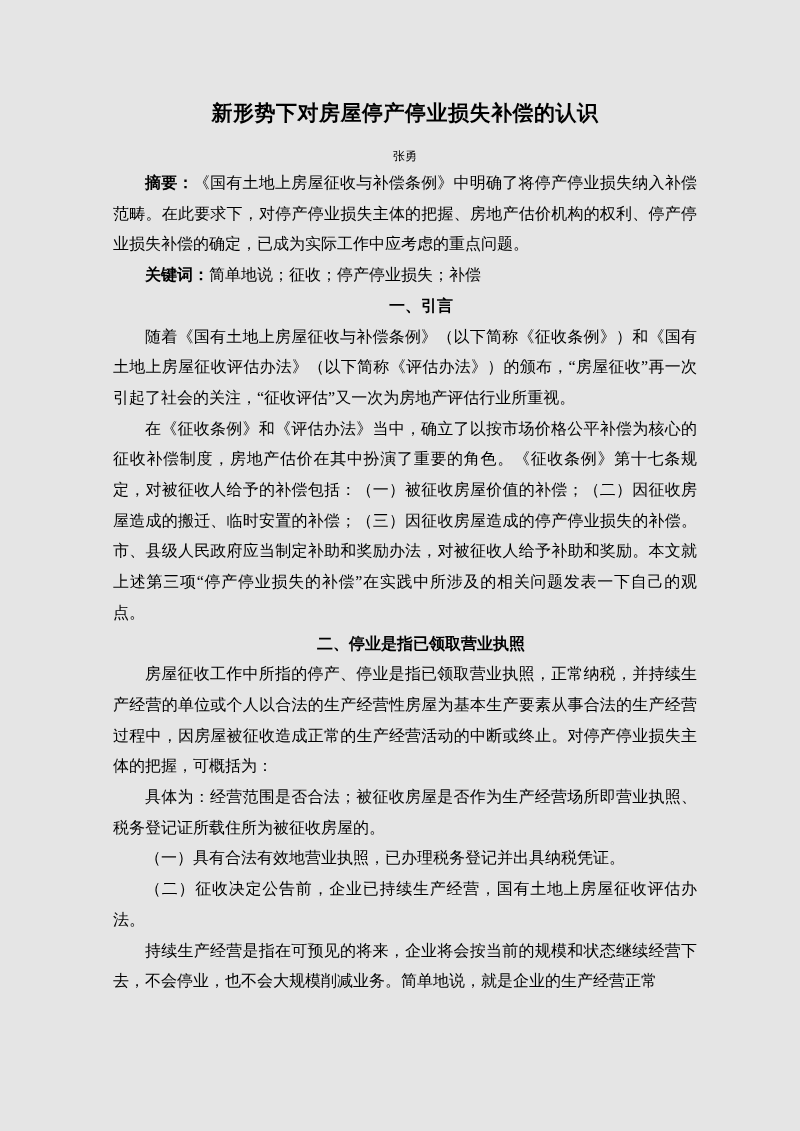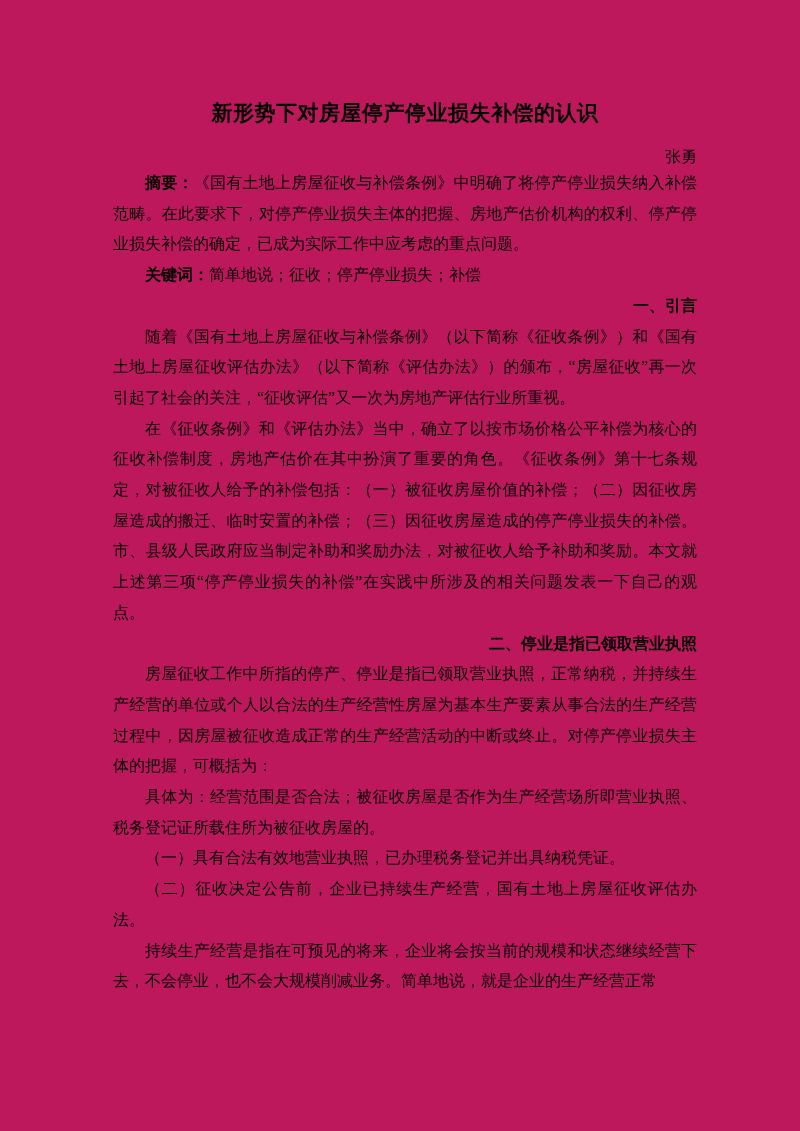--- a/index.html
+++ b/index.html
@@ -4,40 +4,40 @@
 <style>
   html, body {
     margin: 0;
     padding: 0;
     background: #ffffff;
   }
   .page {
     position: relative;
     width: 800px;
     height: 1131px;
-    background: #be185d;
+    background: #e5e5e5;
     box-sizing: border-box;
     padding: 99px 103px 0 113px;
     overflow: hidden;
     color: #000000;
     font-family: "Liberation Serif", "DejaVu Serif", serif;
   }
   .doc-title {
     margin: 0;
     font-size: 21px;
     font-weight: bold;
     text-align: center;
     line-height: 28px;
     letter-spacing: 0.5px;
   }
   .doc-author {
     margin: 18px 0 0 0;
-    font-size: 16px;
+    font-size: 12px;
     font-weight: normal;
-    text-align: right;
+    text-align: center;
     line-height: 23px;
   }
   .doc-body {
     margin-top: 0;
   }
   .body-par {
     margin: 0;
     font-size: 16px;
     line-height: 30.7px;
     text-align: justify;
@@ -45,21 +45,21 @@
     word-break: break-all;
   }
   .body-par .lead-label {
     font-weight: bold;
   }
   .heading-par {
     margin: 0;
     font-size: 16px;
     font-weight: bold;
     line-height: 30.7px;
-    text-align: right;
+    text-align: center;
     text-indent: 32px;
   }
 </style>
 </head>
 <body>
 
 <div class="page">
 
   <h1 class="doc-title">新形势下对房屋停产停业损失补偿的认识</h1>
 

